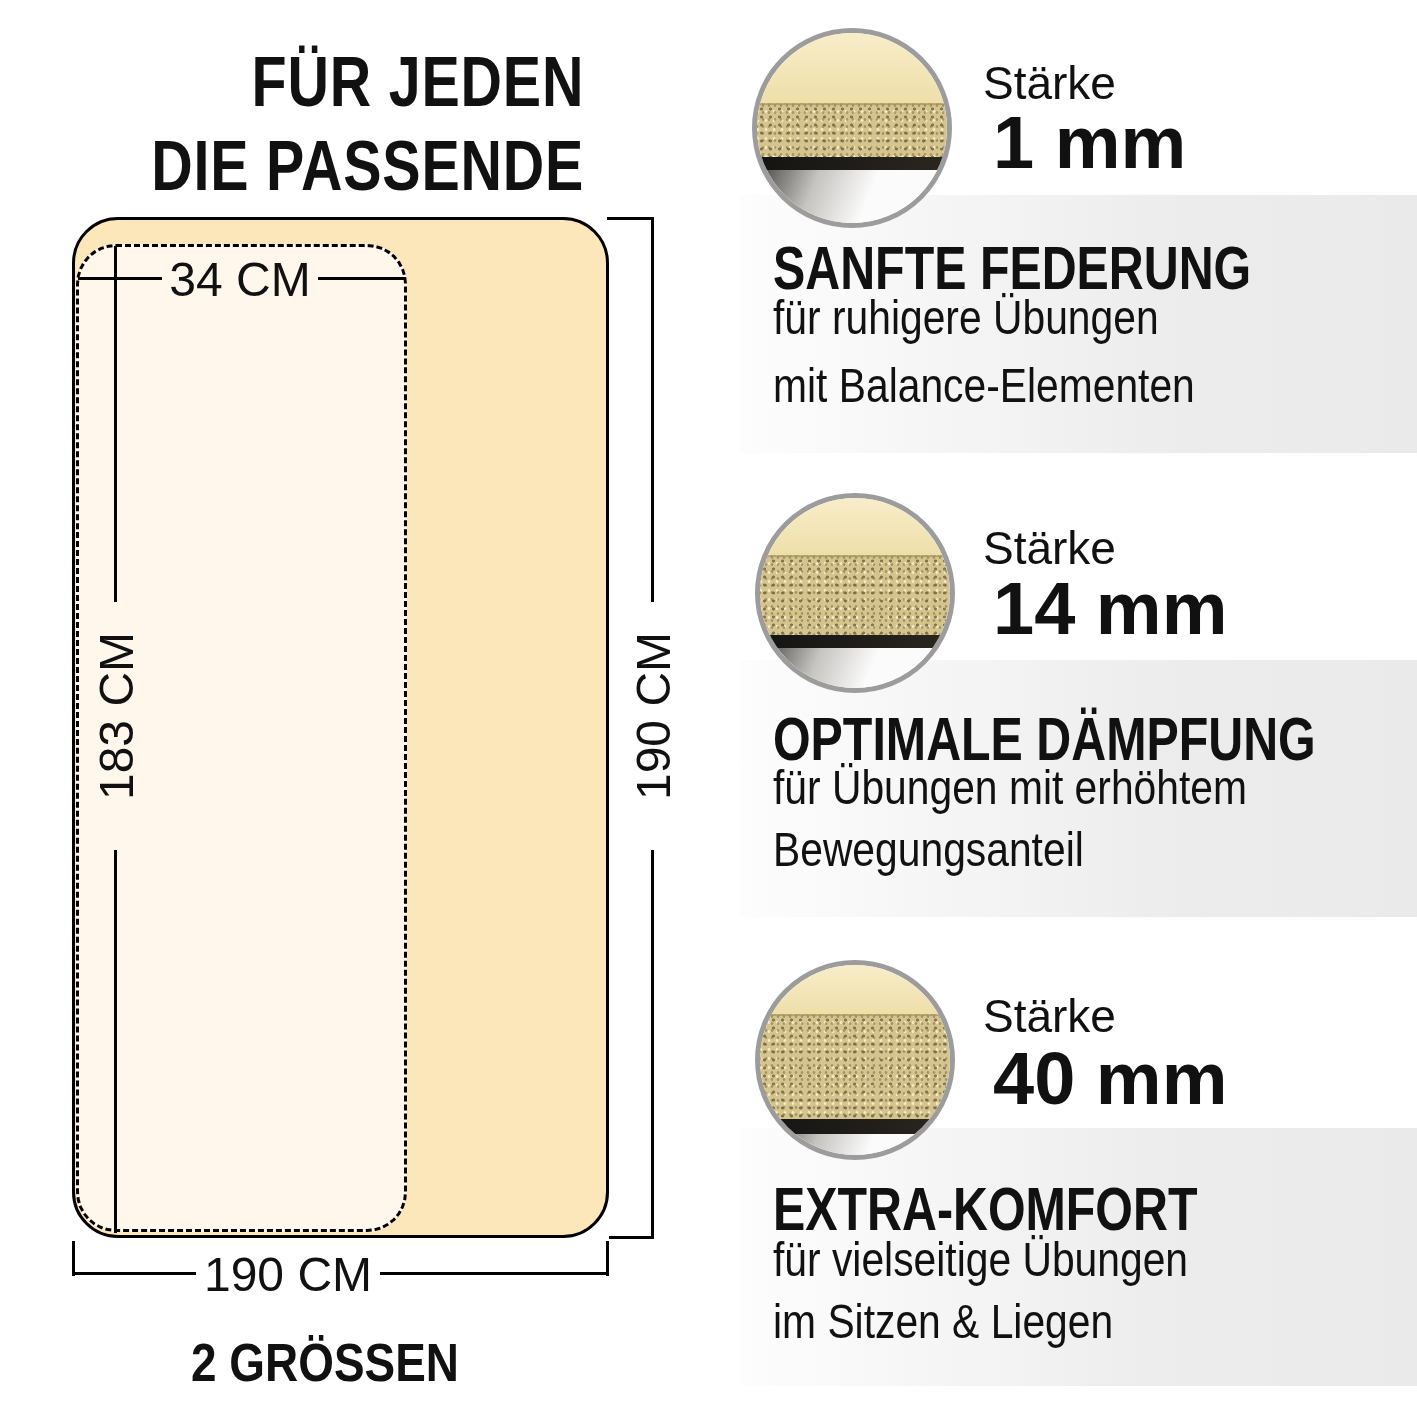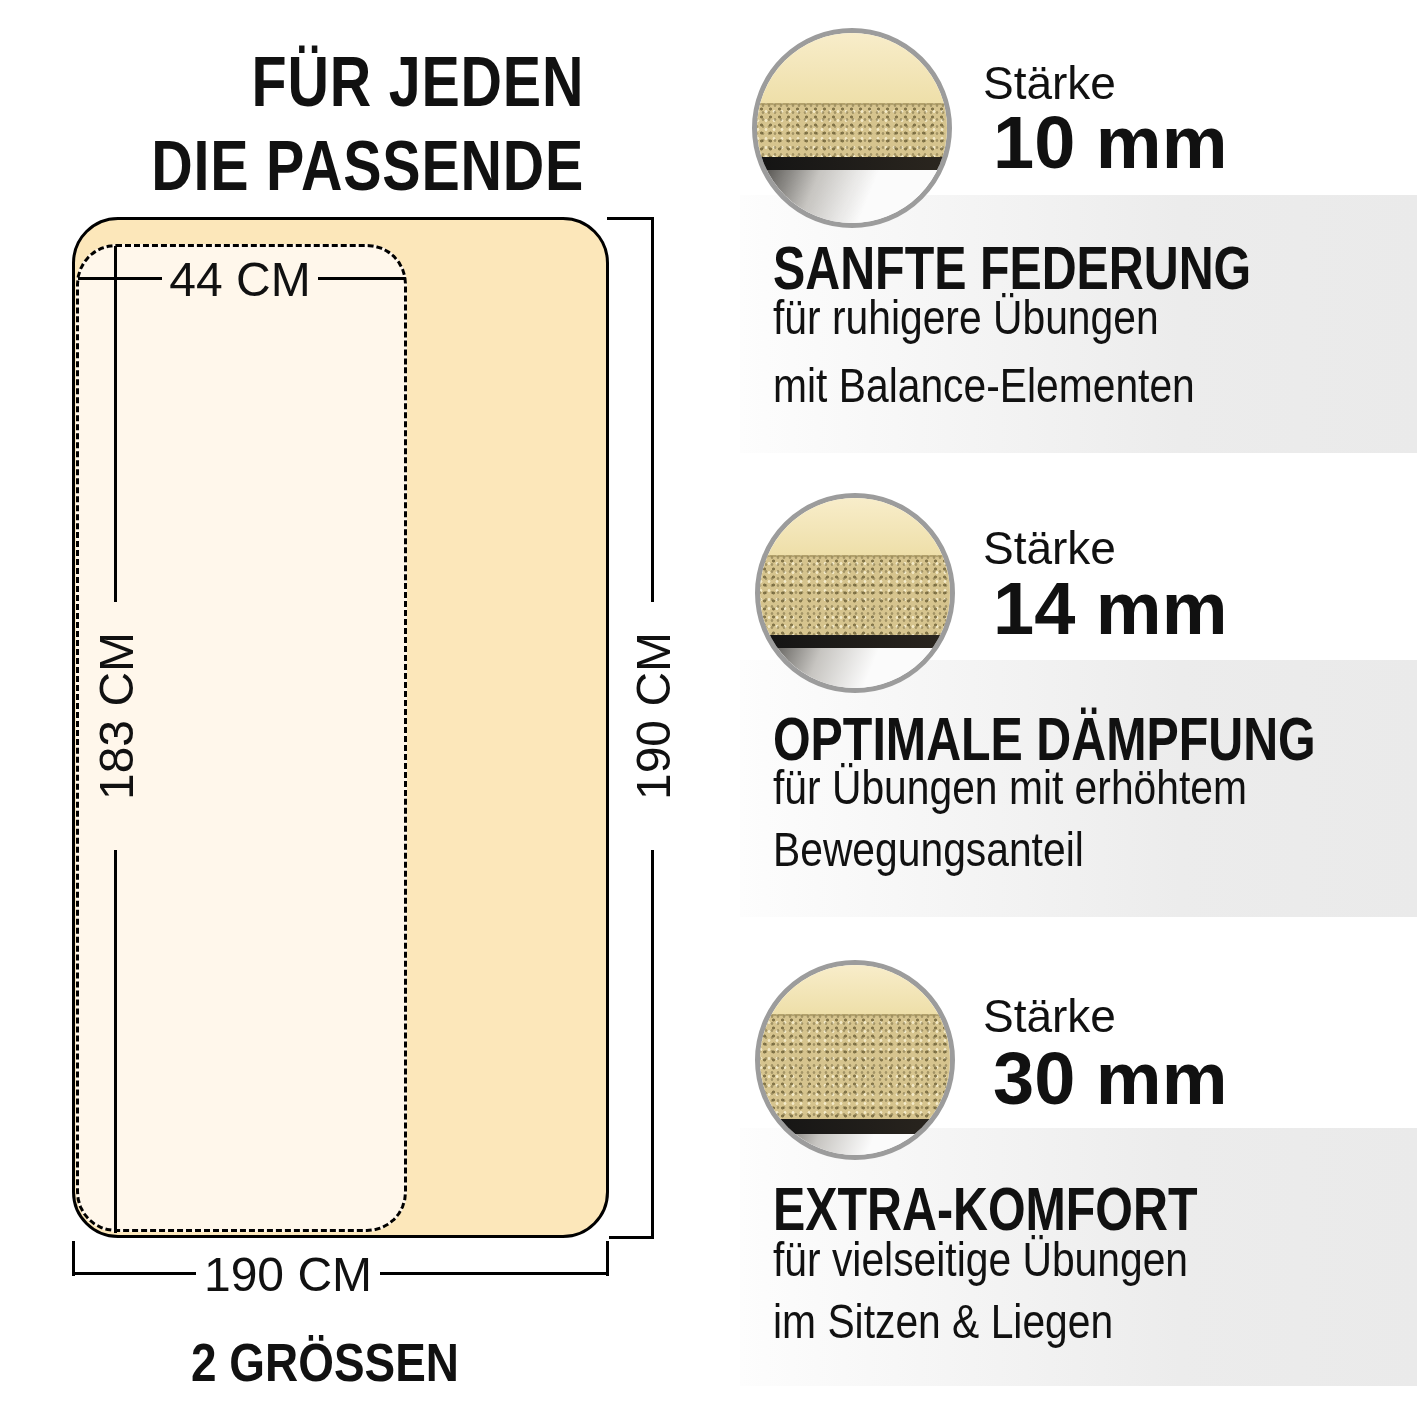--- a/index.html
+++ b/index.html
@@ -68,21 +68,21 @@
   <div class="abs title">
     <div class="tline">FÜR JEDEN</div>
     <div class="tline">DIE PASSENDE</div>
   </div>
 
   <div class="abs large-mat"></div>
   <div class="abs small-mat"></div>
 
   <div class="abs dline" style="left:78px;top:277px;width:84px;height:3px;"></div>
   <div class="abs dline" style="left:318px;top:277px;width:88px;height:3px;"></div>
-  <div class="abs dimlabel center-anchor" style="left:240px;top:279px;">44 CM</div>
+  <div class="abs dimlabel center-anchor" style="left:240px;top:279px;">34 CM</div>
 
   <div class="abs dline" style="left:114px;top:246px;width:3px;height:356px;"></div>
   <div class="abs dline" style="left:114px;top:850px;width:3px;height:383px;"></div>
   <div class="abs dimlabel rot-anchor" style="left:116px;top:716px;">183 CM</div>
 
   <div class="abs dline" style="left:607px;top:217px;width:47px;height:3px;"></div>
   <div class="abs dline" style="left:609px;top:1236px;width:45px;height:3px;"></div>
   <div class="abs dline" style="left:651px;top:217px;width:3px;height:385px;"></div>
   <div class="abs dline" style="left:651px;top:850px;width:3px;height:389px;"></div>
   <div class="abs dimlabel rot-anchor" style="left:653px;top:716px;">190 CM</div>
@@ -95,21 +95,21 @@
 
   <div class="abs caption" style="left:325px;top:1362px;">2 GRÖSSEN</div>
 
   <div class="abs photo-circle c1" style="left:752px;top:28px;">
     <div class="lay lay-top"></div>
     <div class="lay lay-foam"></div>
     <div class="lay lay-dark"></div>
     <div class="lay lay-shadow"></div>
   </div>
   <div class="abs staerke" style="top:58px;">Stärke</div>
-  <div class="abs thick-value" style="top:102px;">10 mm</div>
+  <div class="abs thick-value" style="top:102px;">1 mm</div>
   <div class="abs sec-heading" style="top:234px;">SANFTE FEDERUNG</div>
   <div class="abs sec-desc" style="top:290px;">für ruhigere Übungen</div>
   <div class="abs sec-desc" style="top:358px;">mit Balance-Elementen</div>
 
   <div class="abs photo-circle c2" style="left:755px;top:493px;">
     <div class="lay lay-top"></div>
     <div class="lay lay-foam"></div>
     <div class="lay lay-dark"></div>
     <div class="lay lay-shadow"></div>
   </div>
@@ -119,18 +119,18 @@
   <div class="abs sec-desc" style="top:760px;">für Übungen mit erhöhtem</div>
   <div class="abs sec-desc" style="top:822px;">Bewegungsanteil</div>
 
   <div class="abs photo-circle c3" style="left:755px;top:960px;">
     <div class="lay lay-top"></div>
     <div class="lay lay-foam"></div>
     <div class="lay lay-dark"></div>
     <div class="lay lay-shadow"></div>
   </div>
   <div class="abs staerke" style="top:991px;">Stärke</div>
-  <div class="abs thick-value" style="top:1038px;">30 mm</div>
+  <div class="abs thick-value" style="top:1038px;">40 mm</div>
   <div class="abs sec-heading" style="top:1175px;">EXTRA-KOMFORT</div>
   <div class="abs sec-desc" style="top:1232px;">für vielseitige Übungen</div>
   <div class="abs sec-desc" style="top:1294px;">im Sitzen &amp; Liegen</div>
 
 </div>
 
 </body></html>

